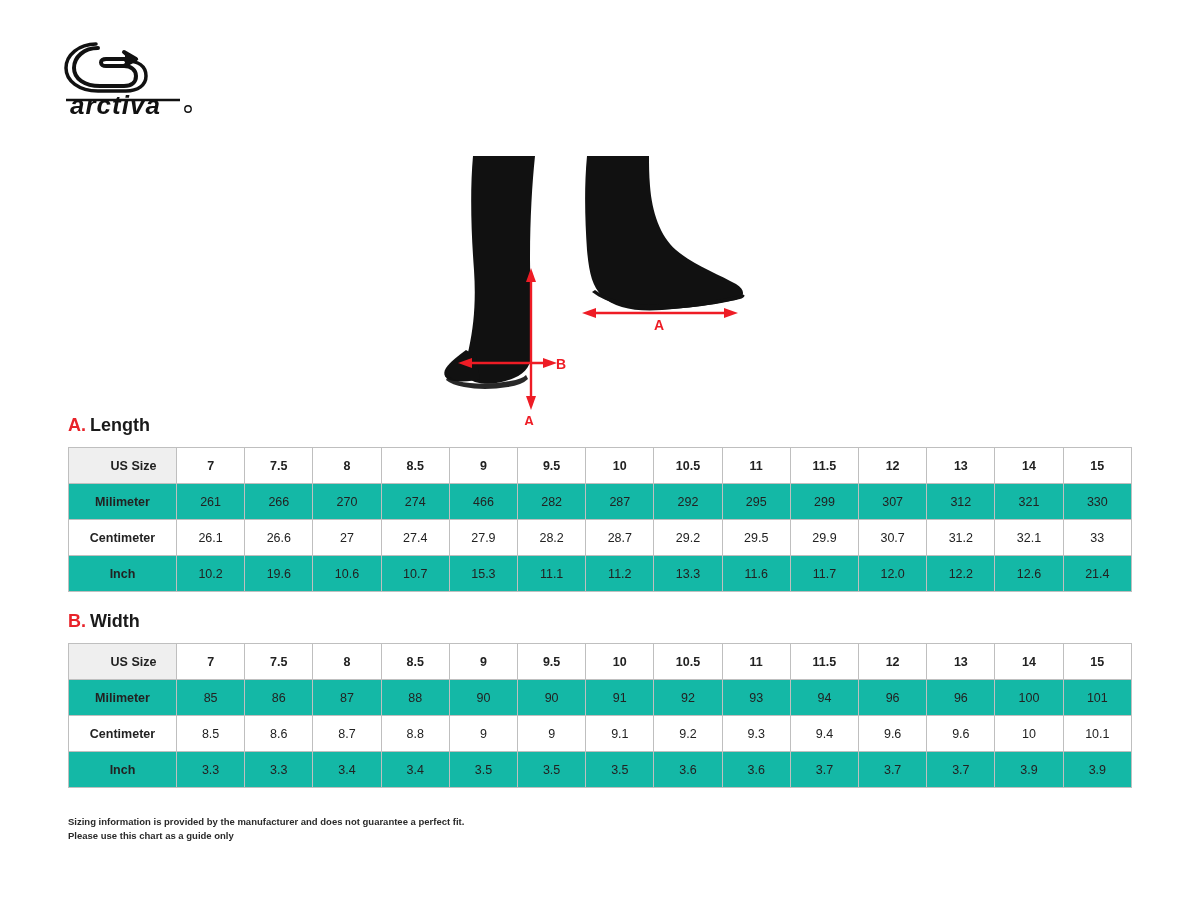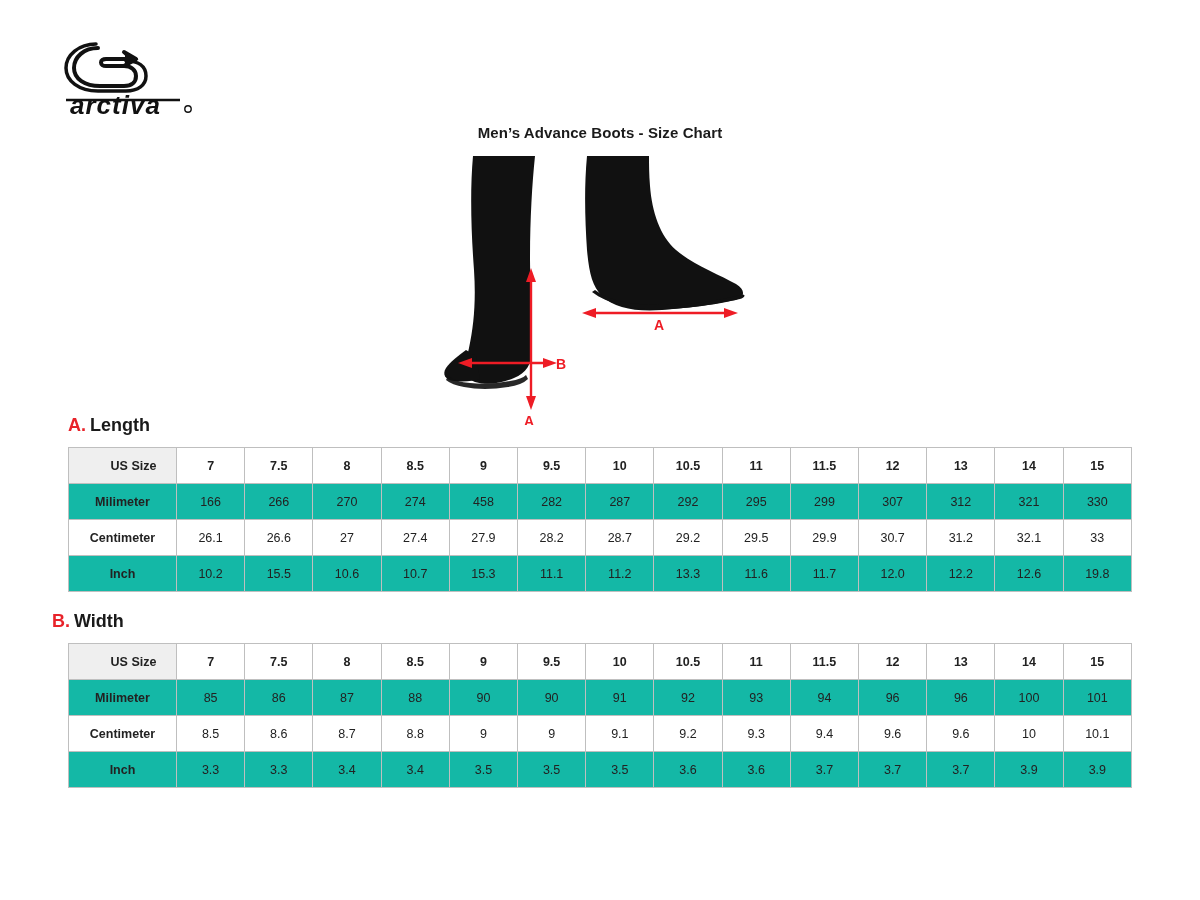--- a/index.html
+++ b/index.html
@@ -44,21 +44,21 @@
 
   
   .sec-heading {
     position: absolute;
     font-size: 18px;
     font-weight: bold;
     color: #1a1a1a;
   }
   .sec-heading .lbl { color: #e8232a; margin-right: 4px; }
   #heading-length { left: 68px; top: 415px; }
-  #heading-width  { left: 52px; top: 611px; }
+  #heading-width  { left: 68px; top: 611px; }
 
   
   .size-table {
     position: absolute;
     left: 68px;
     width: 1064px;
     border-collapse: collapse;
     table-layout: fixed;
     font-size: 12.5px;
   }
@@ -114,21 +114,20 @@
       </g>
 
       <g fill="#111111">
         <text x="8" y="72" font-family="'Liberation Sans', sans-serif" font-size="26" font-style="italic" font-weight="bold" letter-spacing="1">arctiva</text>
         <circle cx="126" cy="67" r="3.2" fill="none" stroke="#111111" stroke-width="1.4"></circle>
         <path d="M4 58 L118 58" stroke="#111111" stroke-width="2.6"></path>
       </g>
     </svg>
   </div>
 
-  <div class="chart-title">Men’s Advance Boots - Size Chart</div>
 
   <div class="feet">
     <svg viewBox="0 0 330 275" width="330" height="275" aria-hidden="true">
 
       <g fill="#111111">
         <path d="M33 6
                  C 30 40, 31 80, 34 120
                  C 36 150, 34 175, 29 198
                  C 24 218, 25 228, 35 232
                  C 48 236, 62 233, 74 228
@@ -192,25 +191,25 @@
       <th>10.5</th>
       <th>11</th>
       <th>11.5</th>
       <th>12</th>
       <th>13</th>
       <th>14</th>
       <th>15</th>
     </tr>
     <tr class="shade">
       <td class="rowhead">Milimeter</td>
-      <td>166</td>
+      <td>261</td>
       <td>266</td>
       <td>270</td>
       <td>274</td>
-      <td>458</td>
+      <td>466</td>
       <td>282</td>
       <td>287</td>
       <td>292</td>
       <td>295</td>
       <td>299</td>
       <td>307</td>
       <td>312</td>
       <td>321</td>
       <td>330</td>
     </tr>
@@ -227,33 +226,33 @@
       <td>29.5</td>
       <td>29.9</td>
       <td>30.7</td>
       <td>31.2</td>
       <td>32.1</td>
       <td>33</td>
     </tr>
     <tr class="shade">
       <td class="rowhead">Inch</td>
       <td>10.2</td>
-      <td>15.5</td>
+      <td>19.6</td>
       <td>10.6</td>
       <td>10.7</td>
       <td>15.3</td>
       <td>11.1</td>
       <td>11.2</td>
       <td>13.3</td>
       <td>11.6</td>
       <td>11.7</td>
       <td>12.0</td>
       <td>12.2</td>
       <td>12.6</td>
-      <td>19.8</td>
+      <td>21.4</td>
     </tr>
   </tbody>
     </table>
 
   <div class="sec-heading" id="heading-width">
     <span class="lbl">B.</span><span>Width</span>
   </div>
 
   <table class="size-table" id="table-width">
     <tbody>
@@ -321,14 +320,18 @@
       <td>3.6</td>
       <td>3.7</td>
       <td>3.7</td>
       <td>3.7</td>
       <td>3.9</td>
       <td>3.9</td>
     </tr>
   </tbody>
     </table>
 
+  <div class="footnote">
+    <div>Sizing information is provided by the manufacturer and does not guarantee a perfect fit.</div>
+    <div>Please use this chart as a guide only</div>
+  </div>
 
 </div>
 
 </body></html>

